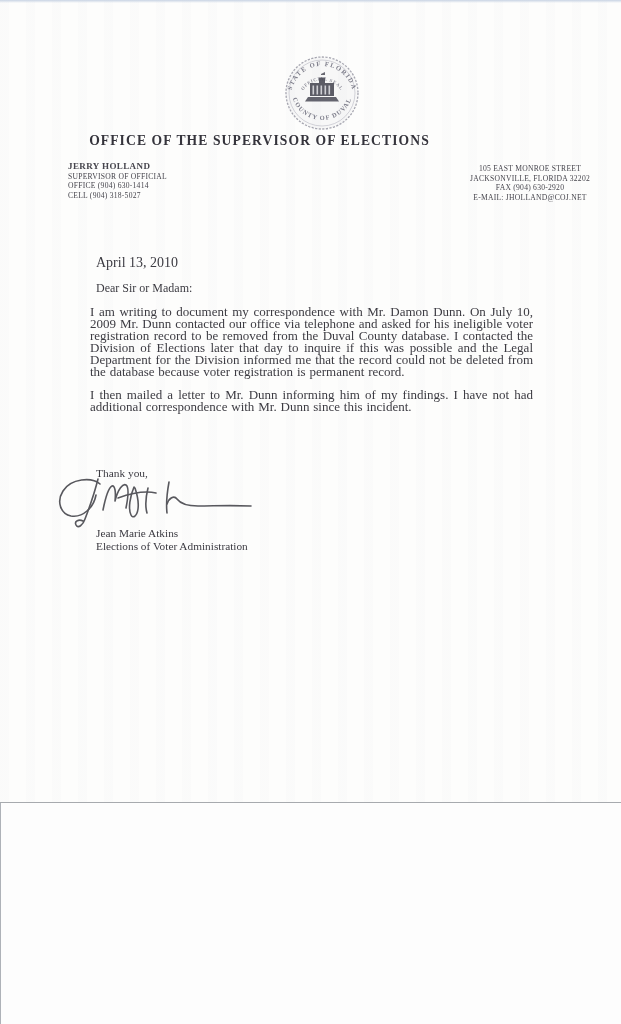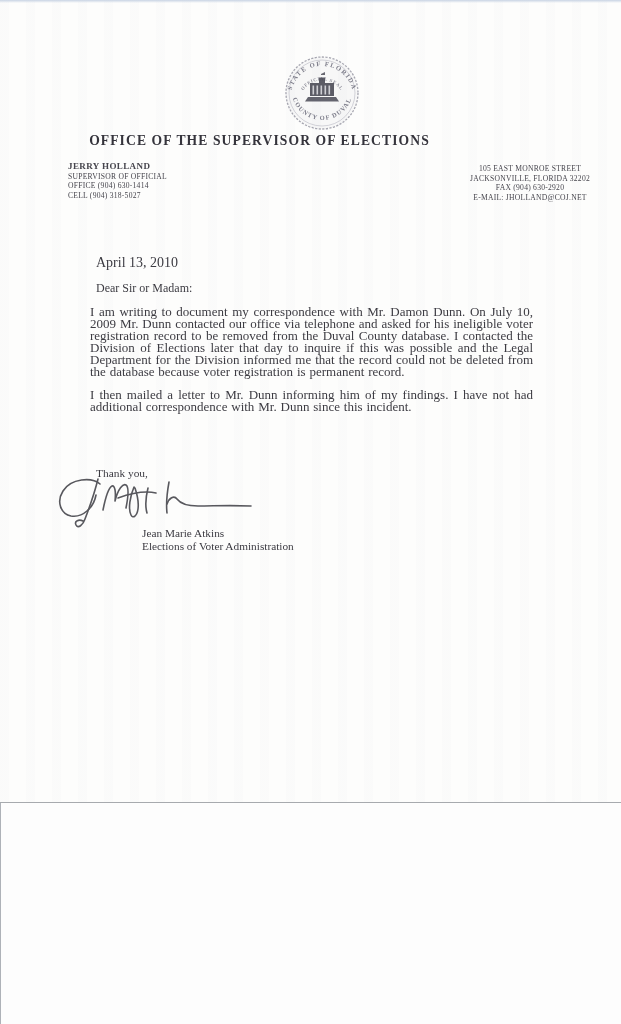--- a/index.html
+++ b/index.html
@@ -62,21 +62,21 @@
   .closing {
     position: absolute; left: 96px; top: 467px;
     font-size: 11.4px;
   }
   .signature-svg {
     position: absolute; left: 56px; top: 476px;
     width: 198px; height: 58px;
   }
   .sig-block {
     position: absolute; left: 96px; top: 527px;
-    font-size: 11.3px; line-height: 13.4px; margin-left: 46px;
+    font-size: 11.3px; line-height: 13.4px;
   }
   .page-edge-line {
     position: absolute; left: 0; top: 802px; width: 621px; height: 1px;
     background: #a7aaae;
   }
   .below-page {
     position: absolute; left: 0; top: 803px; width: 621px; height: 221px;
     border-left: 1px solid #aeb2b8;
     background: #fdfdfd;
   }

